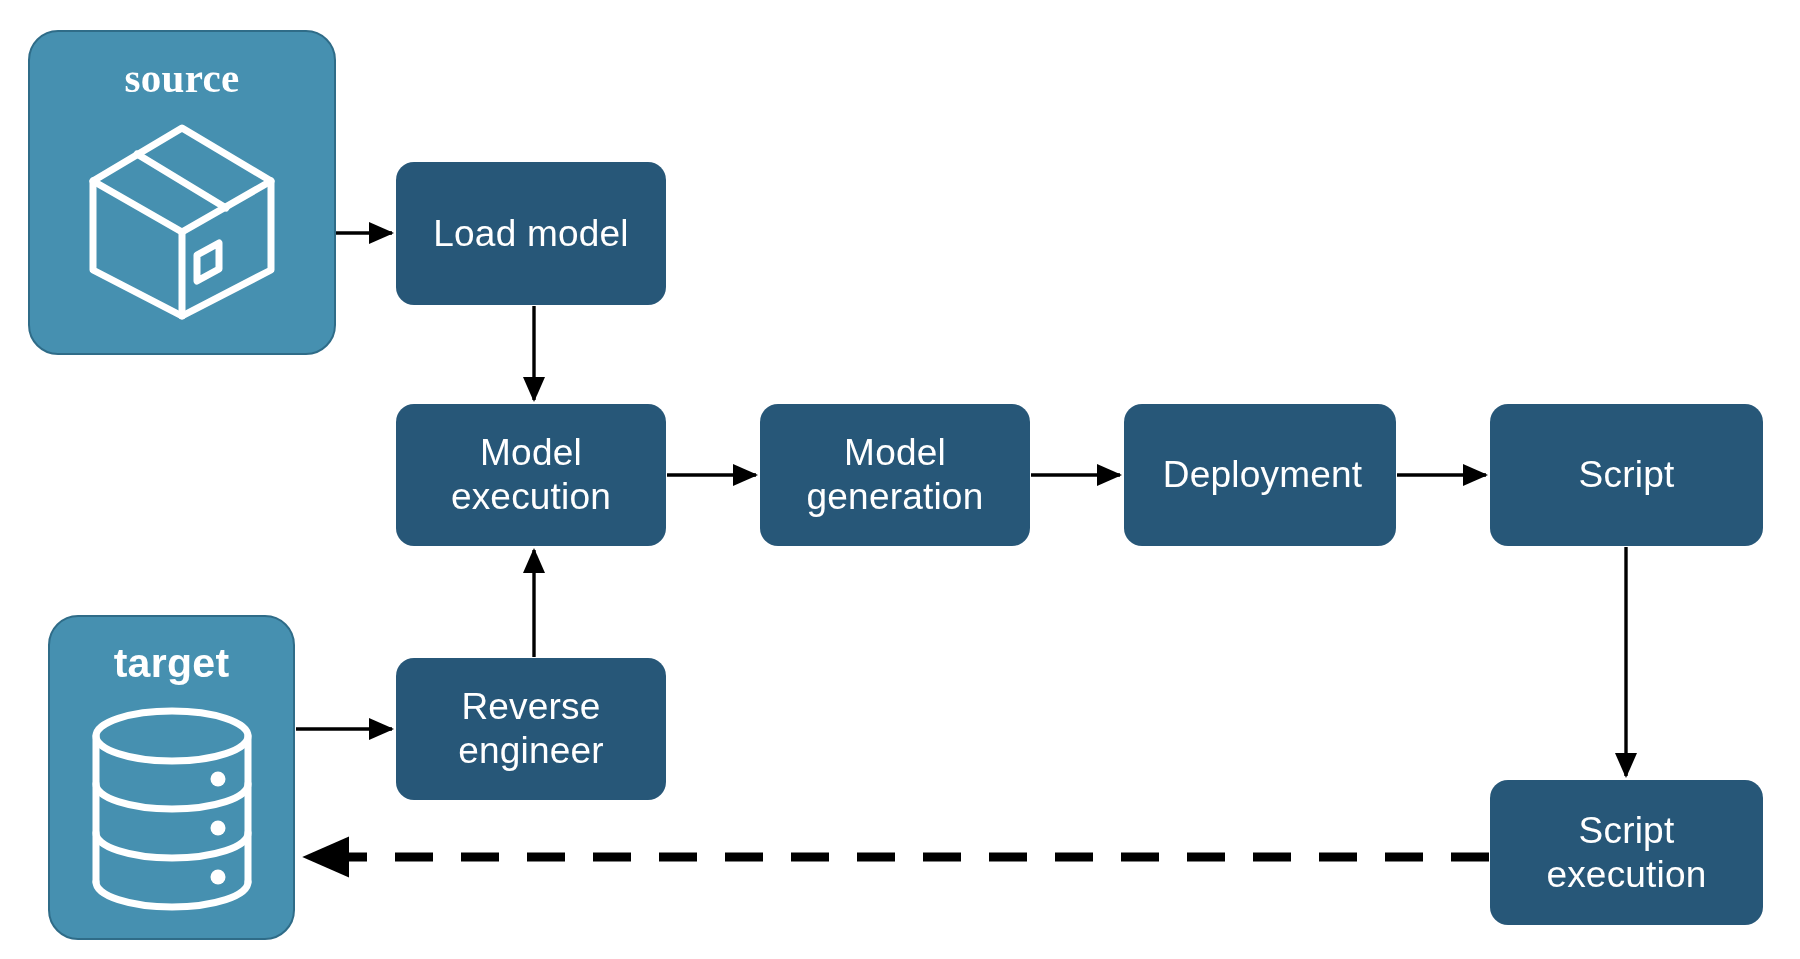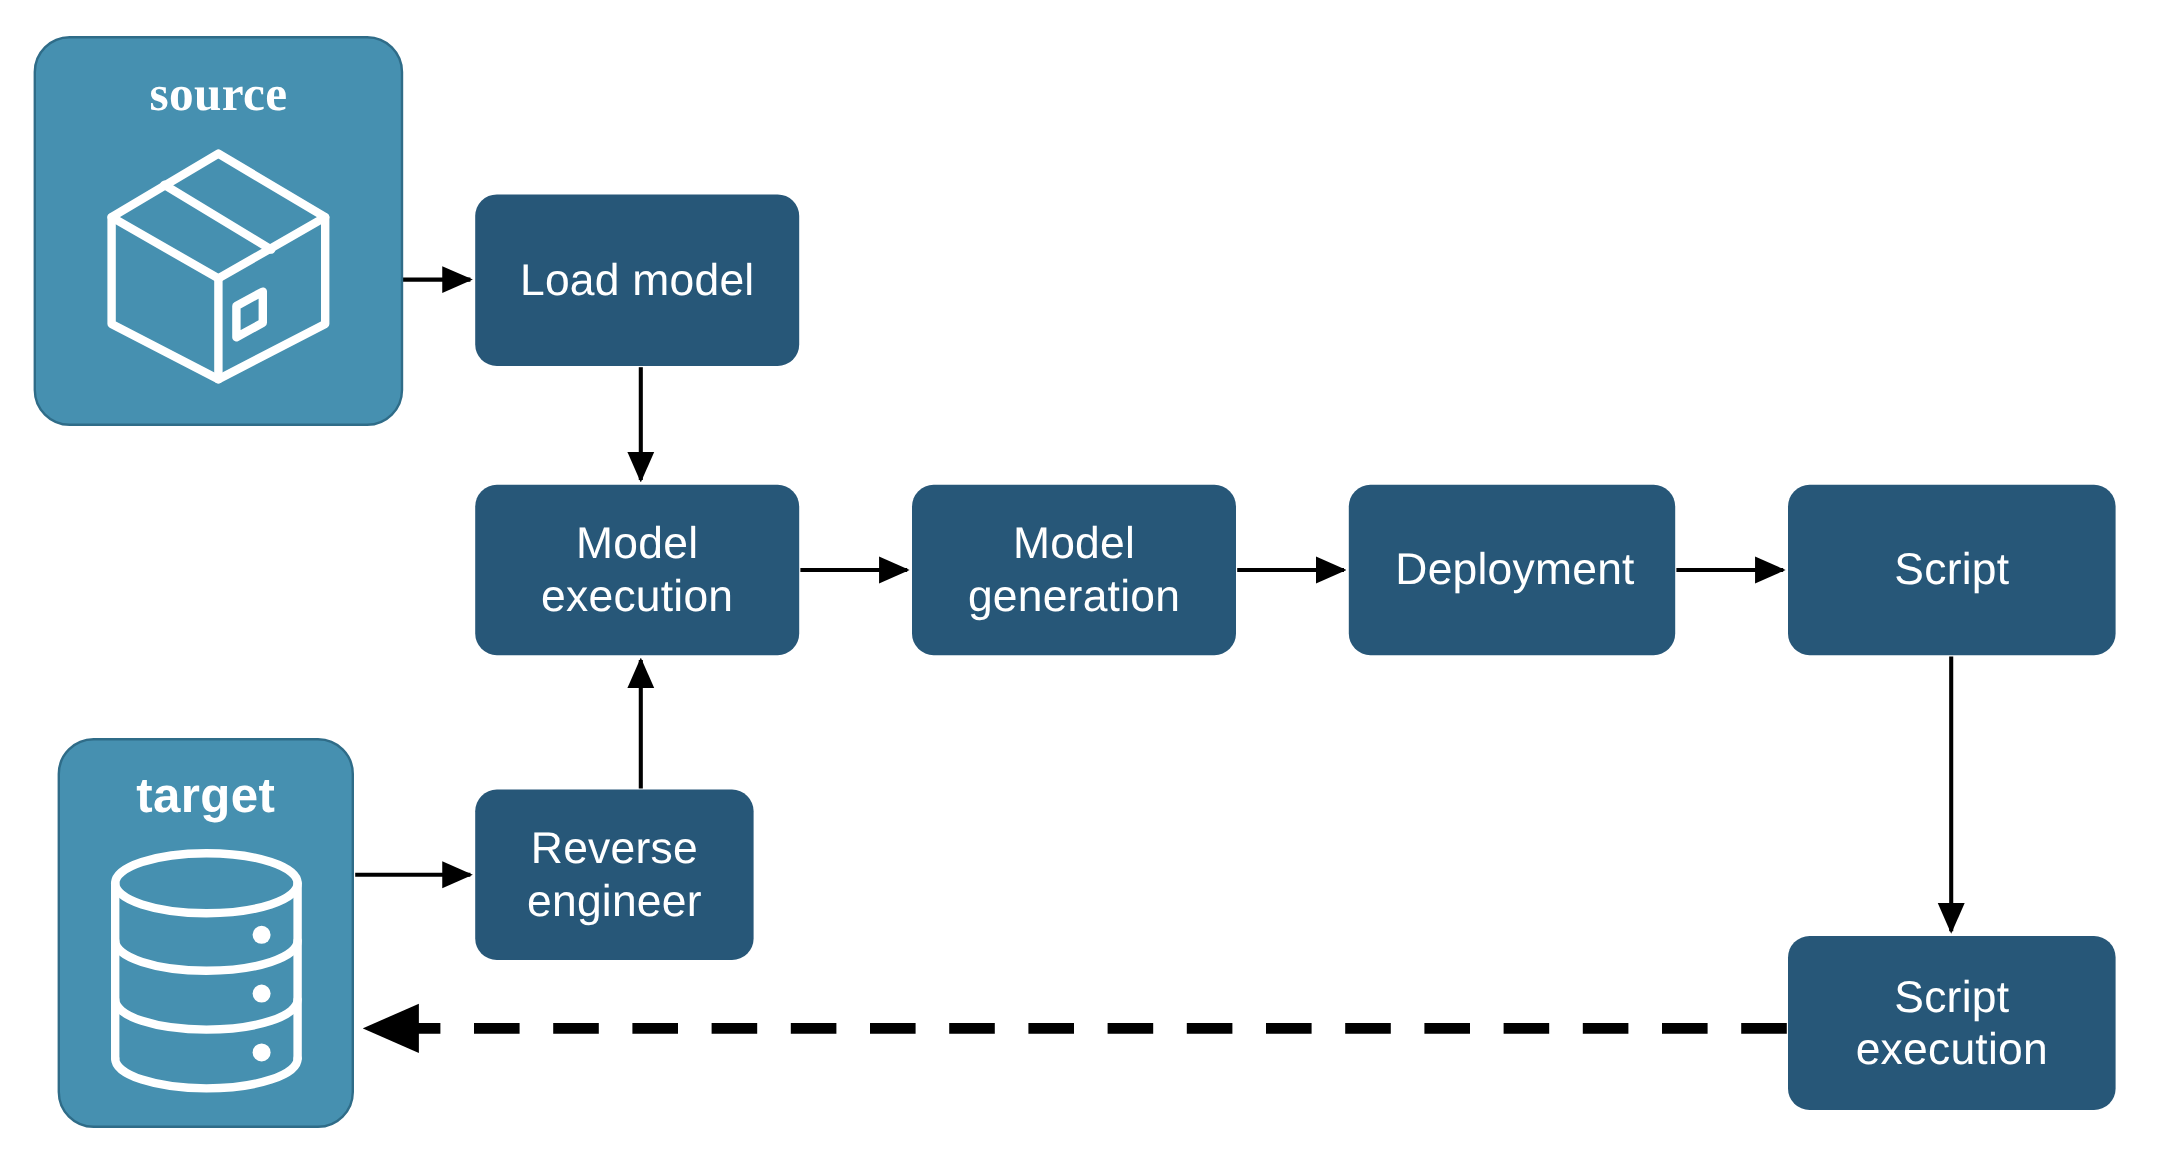--- a/index.html
+++ b/index.html
@@ -163,21 +163,21 @@
       <span class="node-text">Deployment</span>
     </span>
   </div>
 
   <div class="node process" id="node-script-generation" style="left:1490px; top:404px; width:273px; height:142px;">
     <span>
       <span class="node-text">Script</span>
     </span>
   </div>
 
-  <div class="node process" id="node-reverse-engineer" style="left:396px; top:658px; width:232px; height:142px;">
+  <div class="node process" id="node-reverse-engineer" style="left:396px; top:658px; width:270px; height:142px;">
     <span>
       <span class="node-text">Reverse</span>
       <span class="node-text">engineer</span>
     </span>
   </div>
 
   <div class="node process" id="node-script-execution" style="left:1490px; top:780px; width:273px; height:145px;">
     <span>
       <span class="node-text">Script</span>
       <span class="node-text">execution</span>

